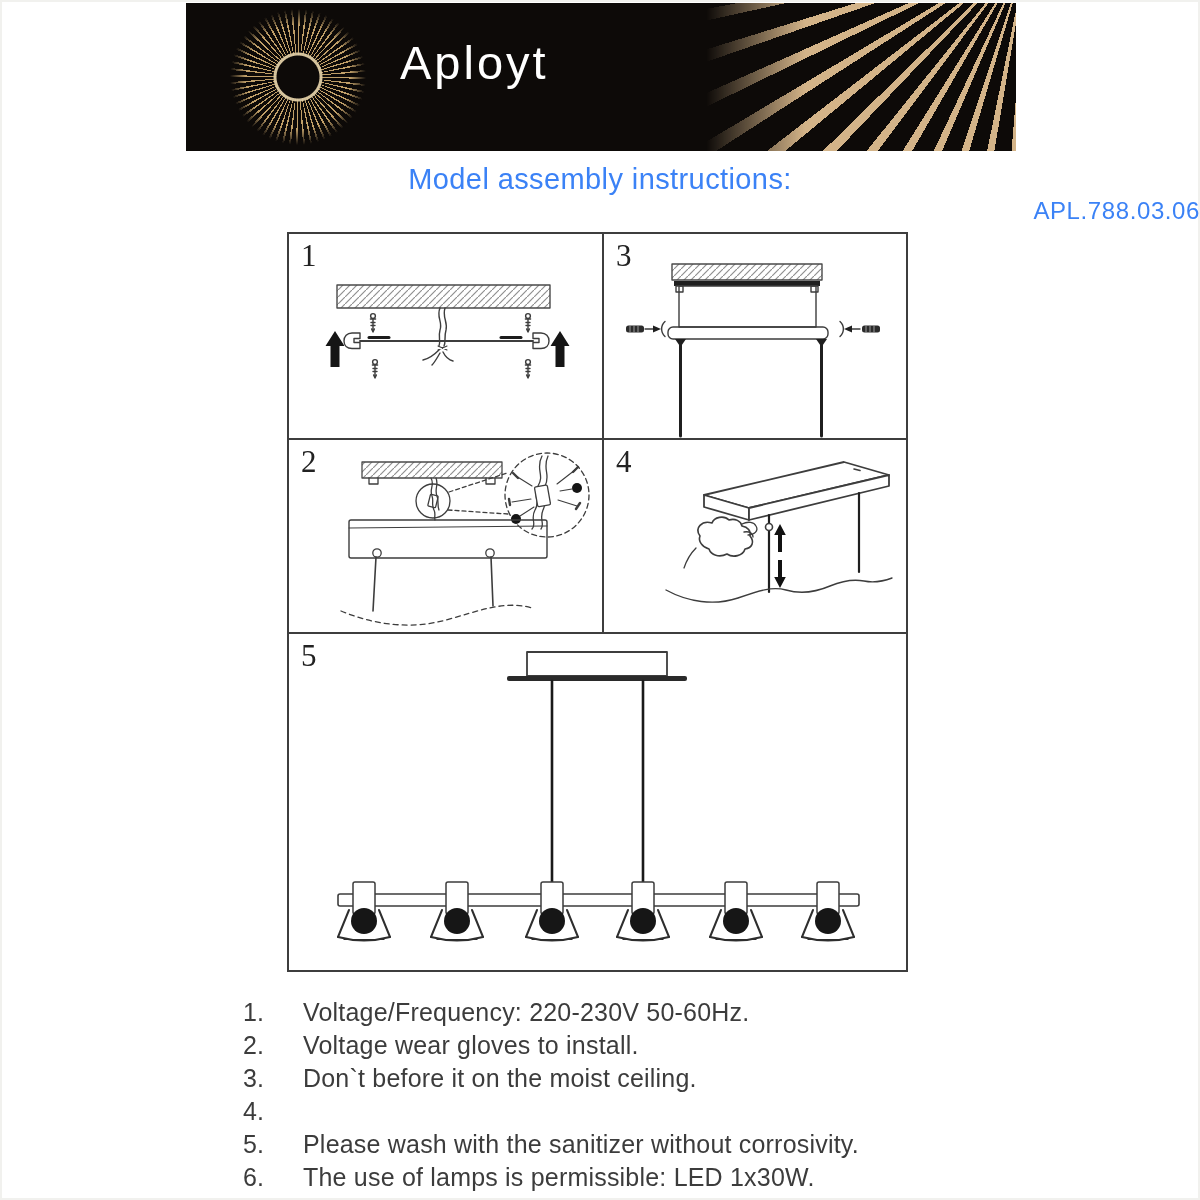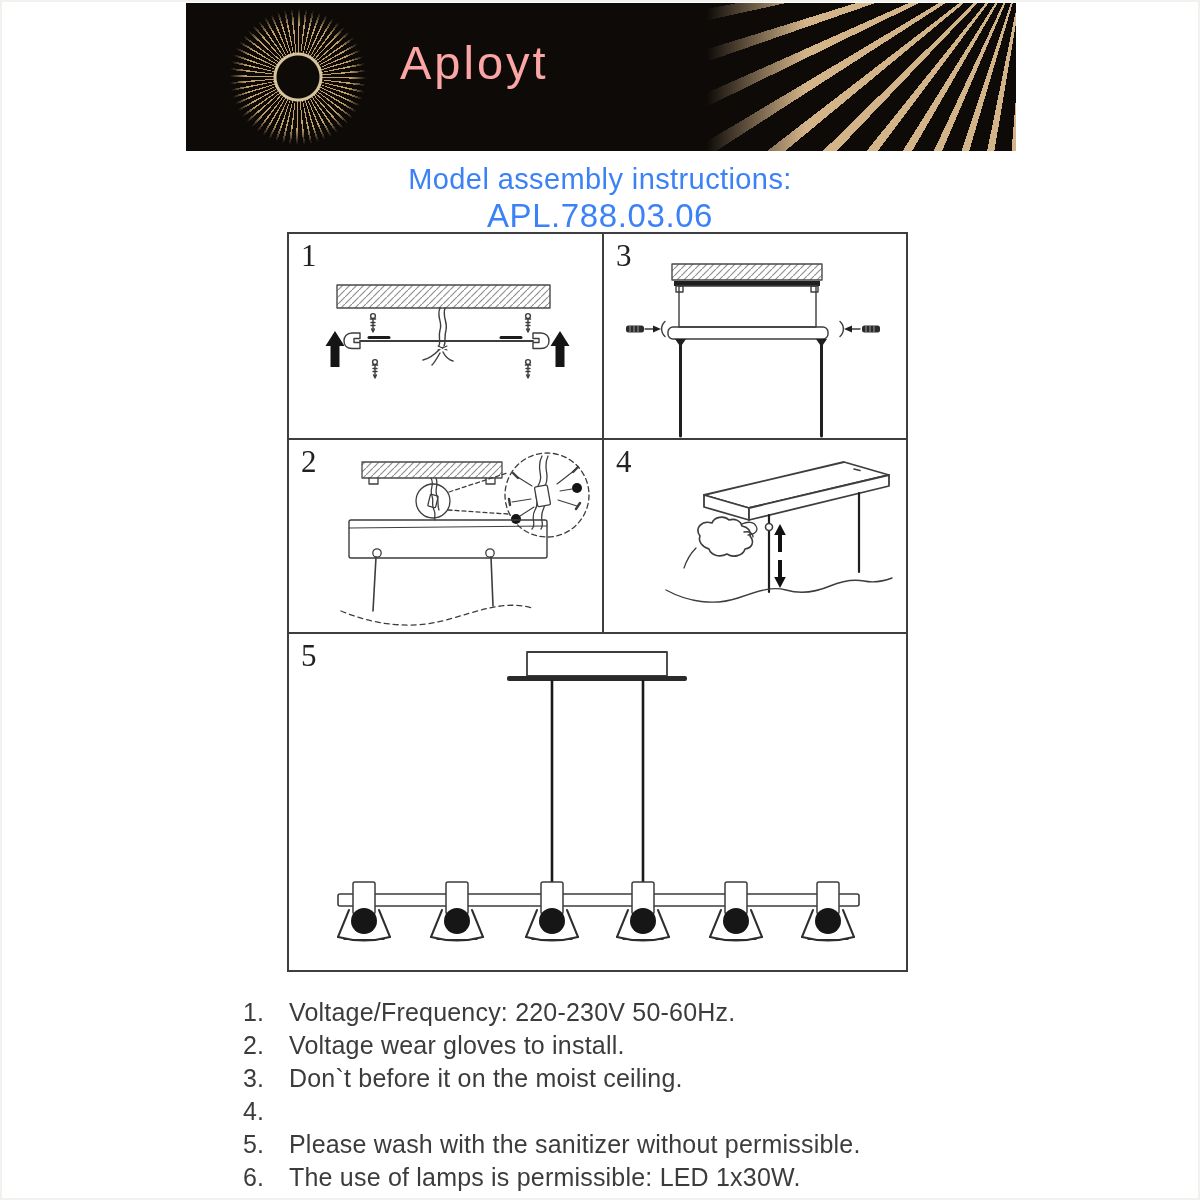--- a/index.html
+++ b/index.html
@@ -6,52 +6,52 @@
   #page{position:relative;width:1200px;height:1200px;background:#ffffff;overflow:hidden;
         font-family:"Liberation Sans",sans-serif;box-shadow:inset 0 0 0 2px #f1f1ee;}
 
   
   .banner{position:absolute;left:186px;top:3px;width:830px;height:148px;background:#0d0a08;overflow:hidden;}
   .sunburst{position:absolute;left:42px;top:4px;width:140px;height:140px;border-radius:50%;
     background:
       radial-gradient(circle, rgba(0,0,0,0) 0 21px, rgba(233,214,172,.9) 22px 24px, rgba(0,0,0,0) 25px),
       radial-gradient(circle, #0d0a08 0 21px, rgba(13,10,8,0) 25px 52px, #0d0a08 68px),
       repeating-conic-gradient(from 0deg, rgba(203,168,110,.95) 0deg 1.7deg, rgba(13,10,8,0) 1.7deg 6deg);}
-  .brand{position:absolute;left:214px;top:36px;font-size:47px;line-height:1;color:#fca5a5;
+  .brand{position:absolute;left:214px;top:36px;font-size:47px;line-height:1;color:#ffffff;
          letter-spacing:3px;font-weight:400;}
   .rays{position:absolute;right:0;top:0;width:310px;height:148px;
     background:repeating-conic-gradient(from 176deg at 104% -36%, rgba(220,187,142,.96) 0deg 2deg, rgba(220,187,142,0) 2deg 6.8deg);
     -webkit-mask:linear-gradient(to right, transparent 0, #000 32%);
             mask:linear-gradient(to right, transparent 0, #000 32%);}
 
   
   .ttl{position:absolute;left:0;width:1200px;text-align:center;color:#3b82f6;}
   .ttl.l1{top:163px;font-size:29px;letter-spacing:.4px;}
-  .ttl.l2{top:197px;font-size:33px;letter-spacing:.6px;}
+  .ttl.l2{top:197px;font-size:24px;letter-spacing:.6px;text-align:right;}
 
   
   .grid{position:absolute;left:287px;top:232px;width:617px;height:736px;border:2px solid #3e3e3e;}
   .div{position:absolute;background:#3e3e3e;}
   .vdiv{left:313px;top:0;width:2px;height:398px;}
   .hdiv1{left:0;top:204px;width:617px;height:2px;}
   .hdiv2{left:0;top:398px;width:617px;height:2px;}
   .panel{position:absolute;}
   .p1{left:0;top:0;width:313px;height:204px;}
   .p3{left:315px;top:0;width:302px;height:204px;}
   .p2{left:0;top:206px;width:313px;height:192px;}
   .p4{left:315px;top:206px;width:302px;height:192px;}
   .p5{left:0;top:400px;width:617px;height:336px;}
   .pnum{position:absolute;left:12px;top:4px;font-family:"Liberation Serif",serif;font-size:31px;color:#222;}
   .panel svg{position:absolute;left:0;top:0;width:100%;height:100%;}
 
   
   .list{position:absolute;left:243px;top:999px;color:#3c3c3c;font-size:25px;letter-spacing:.2px;}
   .row{display:flex;margin-bottom:7px;line-height:26px;}
   .inum{width:32px;}
-  .itxt{margin-left:14px;white-space:nowrap;}
+  .itxt{margin-left:28px;white-space:nowrap;}
 </style>
 </head>
 <body>
 
 <div id="page">
 
   <div class="banner">
     <div class="sunburst"></div>
     <div class="brand">Aployt</div>
     <div class="rays"></div>
@@ -253,21 +253,21 @@
     </div>
     <div class="row">
       <span class="inum">3.</span>
       <span class="itxt">Don`t before it on the moist ceiling.</span>
     </div>
     <div class="row">
       <span class="inum">4.</span>
     </div>
     <div class="row">
       <span class="inum">5.</span>
-      <span class="itxt">Please wash with the sanitizer without permissible.</span>
+      <span class="itxt">Please wash with the sanitizer without corrosivity.</span>
     </div>
     <div class="row">
       <span class="inum">6.</span>
       <span class="itxt">The use of lamps is permissible: LED 1x30W.</span>
     </div>
   </div>
 
 </div>
 
 </body></html>

